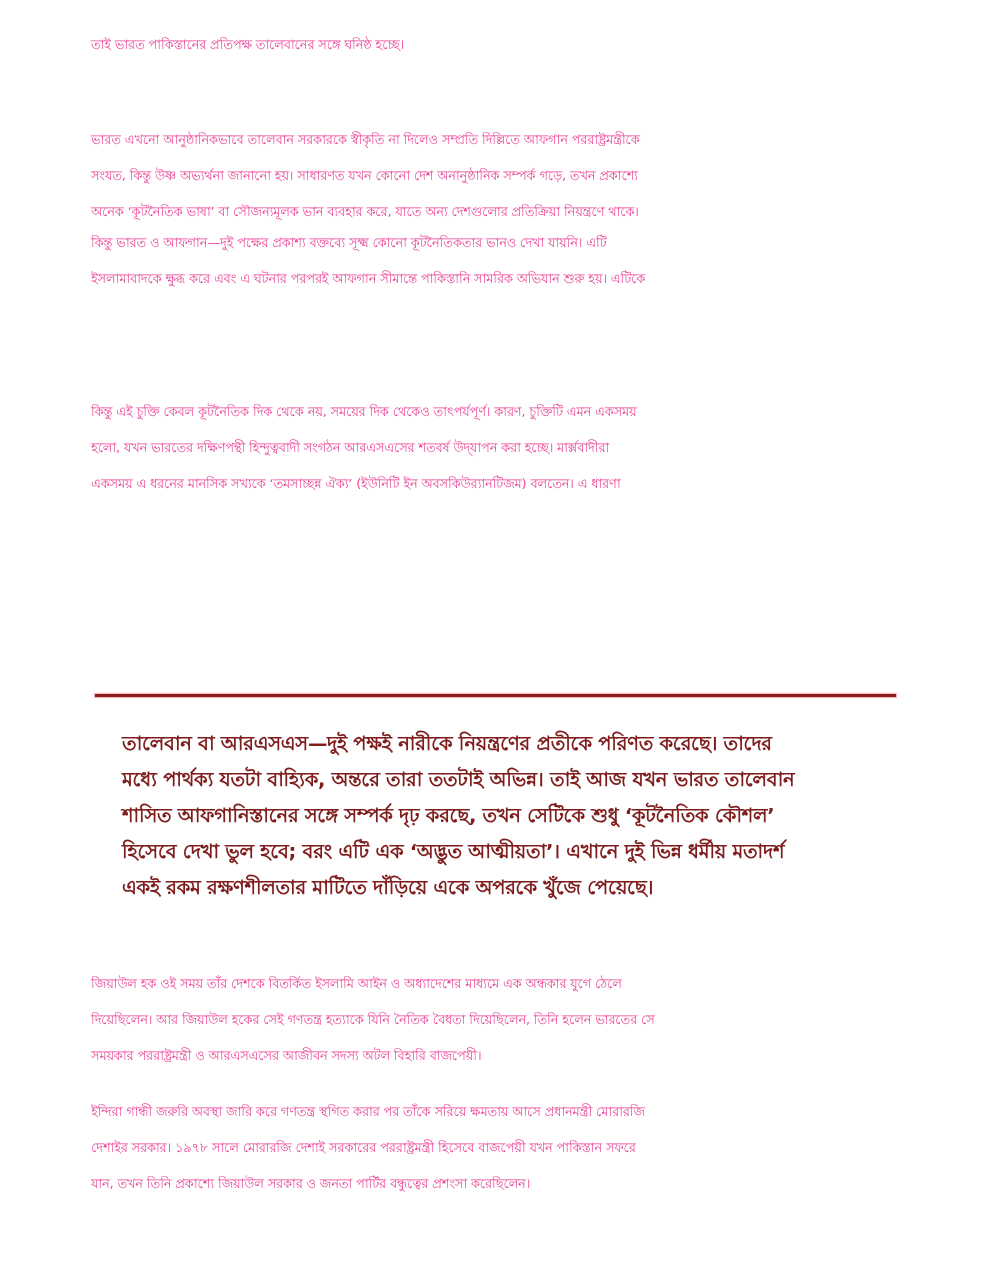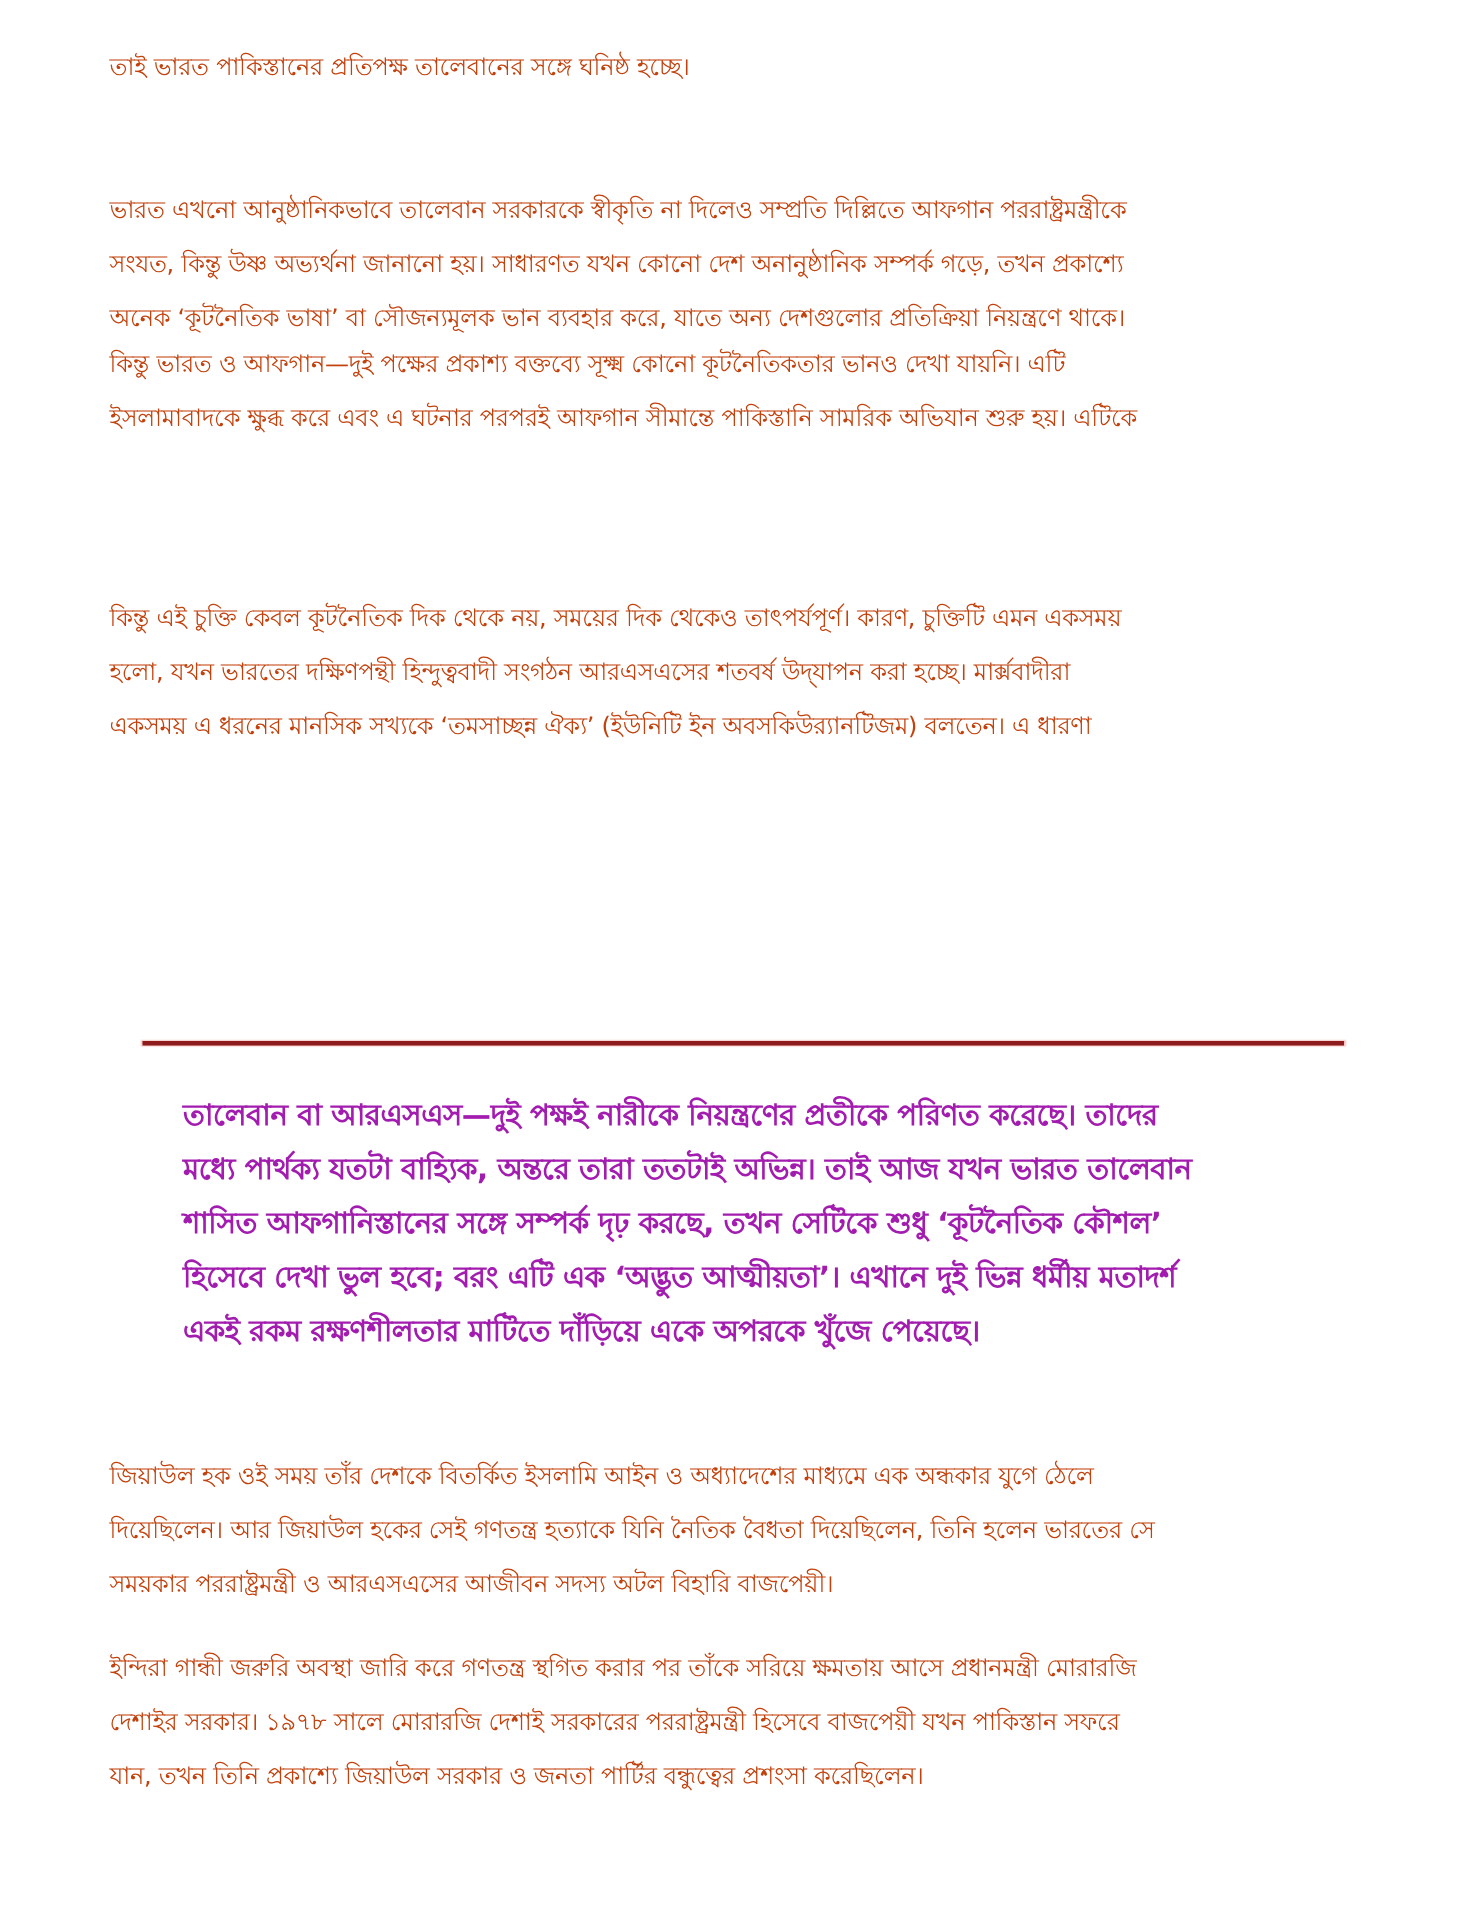--- a/index.html
+++ b/index.html
@@ -16,26 +16,26 @@
     color: #1a1a1a;
   }
   .page {
     position: absolute;
     left: 0; top: 0;
     width: 989px;
     height: 1280px;
   }
   .para {
     position: absolute;
-    left: 73px;
+    left: 91px;
     width: 860px;
-    font-size: 16px;
+    font-size: 13px;
     line-height: 36px;
     margin: 0;
-    color: #c2410c;
+    color: #ec4899;
     letter-spacing: -0.2px;
   }
   .line {
     display: block;
     white-space: nowrap;
   }
   .divider {
     position: absolute;
     left: 95px;
     top: 694px;
@@ -44,21 +44,21 @@
     background: #8e1c1c;
     box-shadow: 0 0 1px 1px rgba(220,60,60,0.35);
   }
   .quote {
     position: absolute;
     left: 122px;
     width: 760px;
     font-size: 19.5px;
     font-weight: bold;
     line-height: 36px;
-    color: #a21caf;
+    color: #7f1d1d;
     margin: 0;
     letter-spacing: -0.3px;
   }
 </style>
 </head>
 <body>
 
 <div class="page">
 
   <p class="para" style="top: 27px;">

